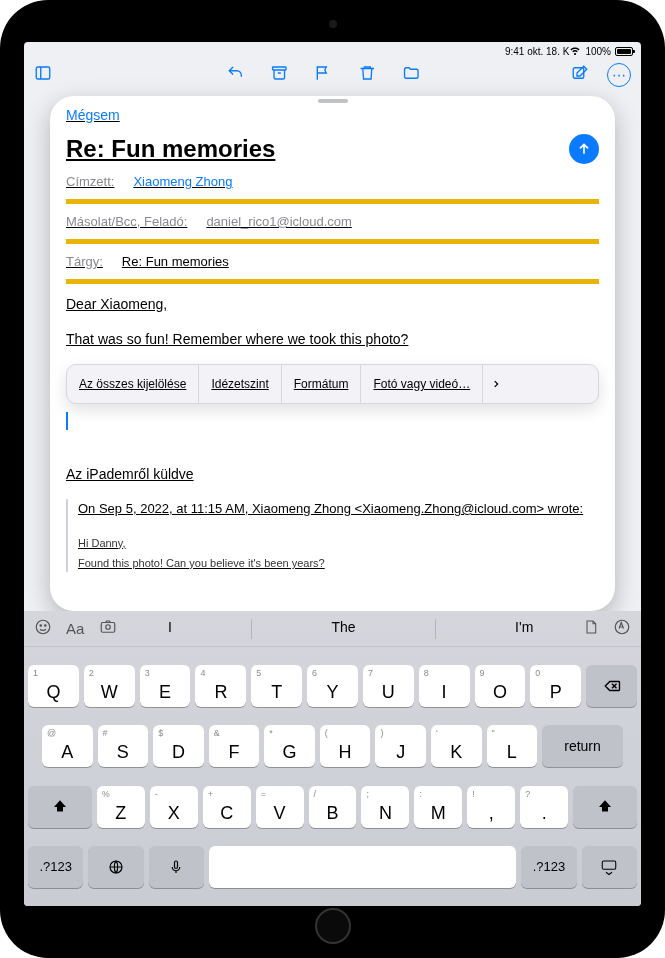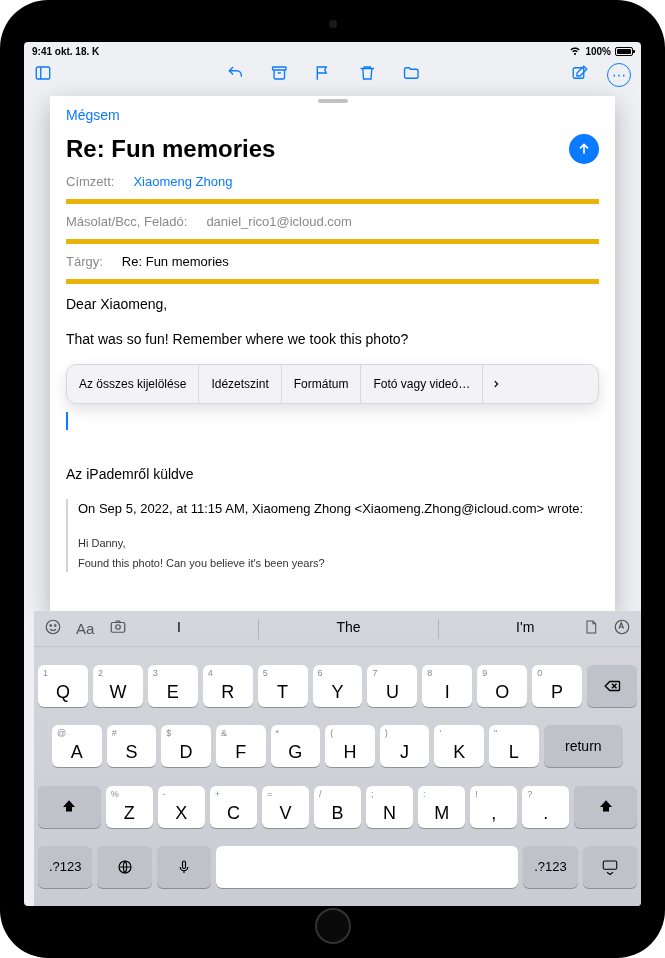--- a/index.html
+++ b/index.html
@@ -1,31 +1,31 @@
 <!DOCTYPE html>
 <html><head>
   <meta charset="utf-8">
   <style>
     * { margin: 0; padding: 0; box-sizing: border-box; font-family: -apple-system, BlinkMacSystemFont, "Segoe UI", Helvetica, Arial, sans-serif; }
     body { background: #fff; display: flex; justify-content: center; }
     .device { width: 665px; height: 958px; background: #000; border-radius: 48px; padding: 42px 24px 52px 24px; position: relative; }
     .bezel-camera { position: absolute; top: 20px; left: 50%; transform: translateX(-50%); width: 8px; height: 8px; background: #1a1a1a; border-radius: 50%; }
     .home-button { position: absolute; bottom: 14px; left: 50%; transform: translateX(-50%); width: 36px; height: 36px; border: 2px solid #333; border-radius: 50%; background: #0a0a0a; }
     .screen { width: 100%; height: 100%; background: #eef0f4; border-radius: 4px; overflow: hidden; position: relative; }
-    .statusbar { height: 18px; display: flex; justify-content: space-between; align-items: center; padding: 0 8px; font-size: 10px; font-weight: 700; color: #000; }
+    .statusbar { height: 18px; display: flex; justify-content: flex-end; align-items: center; padding: 0 8px; font-size: 10px; font-weight: 400; color: #000; }
     .statusbar .right { display: flex; gap: 4px; align-items: center; }
     .battery { width: 18px; height: 9px; border: 1px solid #000; border-radius: 2px; position: relative; }
     .battery::after { content: ""; position: absolute; right: -3px; top: 2px; width: 2px; height: 3px; background: #000; border-radius: 0 1px 1px 0; }
     .battery-fill { position: absolute; left: 1px; top: 1px; bottom: 1px; right: 1px; background: #000; border-radius: 1px; }
     .bg-toolbar { height: 30px; display: flex; justify-content: space-between; align-items: center; padding: 0 10px; }
     .bg-toolbar .left, .bg-toolbar .right { display: flex; gap: 18px; align-items: center; }
     .bg-toolbar svg { width: 18px; height: 18px; }
     .tb-icon { color: #0a7aff; }
     .more-dots { width: 24px; height: 24px; border: 1.5px solid #0a7aff; border-radius: 50%; display: flex; align-items: center; justify-content: center; color:#0a7aff; font-size:14px; line-height:1;}
-    .compose-sheet { position: absolute; left: 26px; right: 26px; top: 54px; bottom: 295px; background: #fff; border-radius: 0; box-shadow: 0 8px 24px rgba(0,0,0,.25); display: flex; flex-direction: column; overflow: hidden; }
+    .compose-sheet { position: absolute; left: 26px; right: 26px; top: 54px; bottom: 295px; background: #fff; border-radius: 24px; box-shadow: 0 8px 24px rgba(0,0,0,.25); display: flex; flex-direction: column; overflow: hidden; text-decoration: underline; }
     .sheet-header { padding: 10px 16px 0 16px; }
     .cancel { color: #0a7aff; font-size: 14px; }
     .subject-title { font-size: 24px; font-weight: 700; margin-top: 10px; padding: 0 16px; display:flex; justify-content:space-between; align-items:center;}
     .send-btn { width: 30px; height: 30px; background: #0a7aff; border-radius: 50%; display: flex; align-items: center; justify-content: center; }
     .send-btn svg { width: 16px; height: 16px; color: #fff; }
     .fields { padding: 0 16px; }
     .field-row { border-bottom: 5px solid #eab308; padding: 10px 0; font-size: 13px; color: #8a8a8e; display: flex; gap: 19px; }
     .field-row .val { color: #0a7aff; }
     .field-row .val-plain { color: #000; }
     .body { padding: 10px 16px; font-size: 14px; color: #000; line-height: 1.5; position: relative; flex:1; overflow:hidden;}
@@ -34,21 +34,21 @@
     .context-menu .item { padding: 10px 12px; font-size: 12px; color: #000; border-right: 1px solid #d8d8dc; white-space:nowrap;}
     .context-menu .item:last-child { border-right: none; }
     .context-menu .chev { padding: 10px 8px; display:flex; align-items:center;}
     .cursor-line { position: relative; height: 18px; }
     .cursor { position: absolute; left: 0; top: 0; width: 2px; height: 18px; background: #0a7aff; }
     .signature { color: #000; margin-top: 34px; }
     .quoted { border-left: 2px solid #d0d0e0; padding-left: 10px; margin-top: 12px; }
     .quoted-header { color: #000000; font-size: 13px; }
     .quoted-body { margin-top: 16px; font-size: 11px; color: #333; }
     .quoted-body p { margin-bottom: 4px; }
-    .keyboard { position: absolute; left: 10px; right: 0; bottom: 0; height: 295px; background: linear-gradient(#d4d6dc, #c9ccd2); display: flex; flex-direction: column; }
+    .keyboard { position: absolute; left: 0; right: 0; bottom: 0; height: 295px; background: linear-gradient(#d4d6dc, #c9ccd2); display: flex; flex-direction: column; }
     .kb-bar { height: 36px; display: flex; align-items: center; justify-content: space-between; padding: 0 10px; border-bottom: 1px solid rgba(0,0,0,.08); }
     .kb-bar .left, .kb-bar .right { display: flex; gap: 14px; align-items: center; }
     .kb-bar .suggest { flex: 1; display: flex; justify-content: space-around; }
     .kb-bar .sugg { font-size: 14px; color: #000; padding: 0 20px; }
     .kb-bar .divider { width: 1px; height: 20px; background: rgba(0,0,0,.15); }
     .kb-rows { flex: 1; display: flex; flex-direction: column; justify-content: space-evenly; padding: 6px 4px; gap: 6px;}
     .kb-row { display: flex; gap: 5px; justify-content: center; }
     .key { background: #fff; border-radius: 6px; box-shadow: 0 1px 0 rgba(0,0,0,.3); height: 42px; flex:1; display: flex; align-items: flex-end; justify-content: center; padding-bottom: 4px; font-size: 18px; position:relative; color:#000;}
     .key .mini { position: absolute; top: 3px; left: 5px; font-size: 9px; color: #8a8a8e; }
     .key.special { background: #bfc2c9; align-items:center; padding-bottom:0;}

